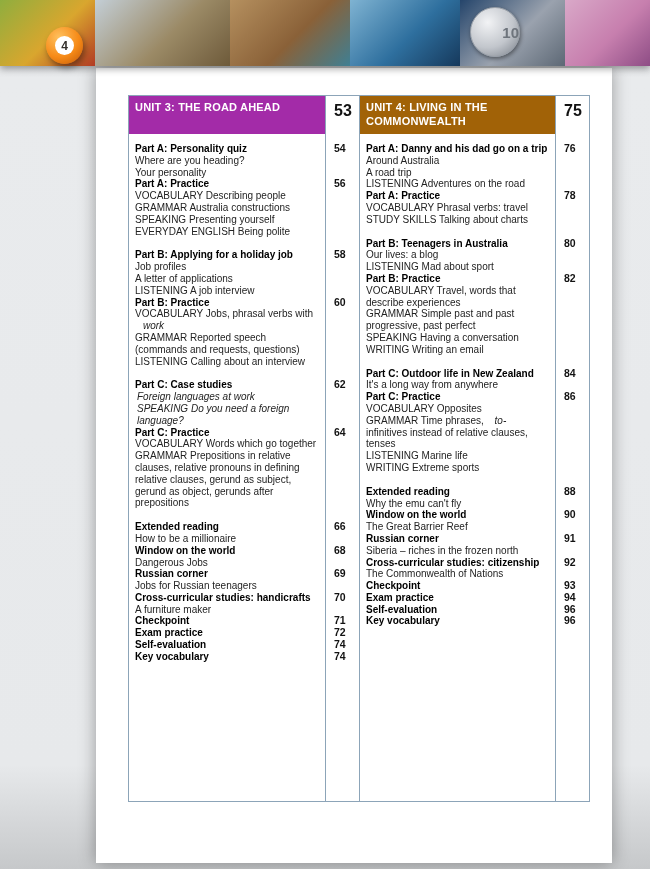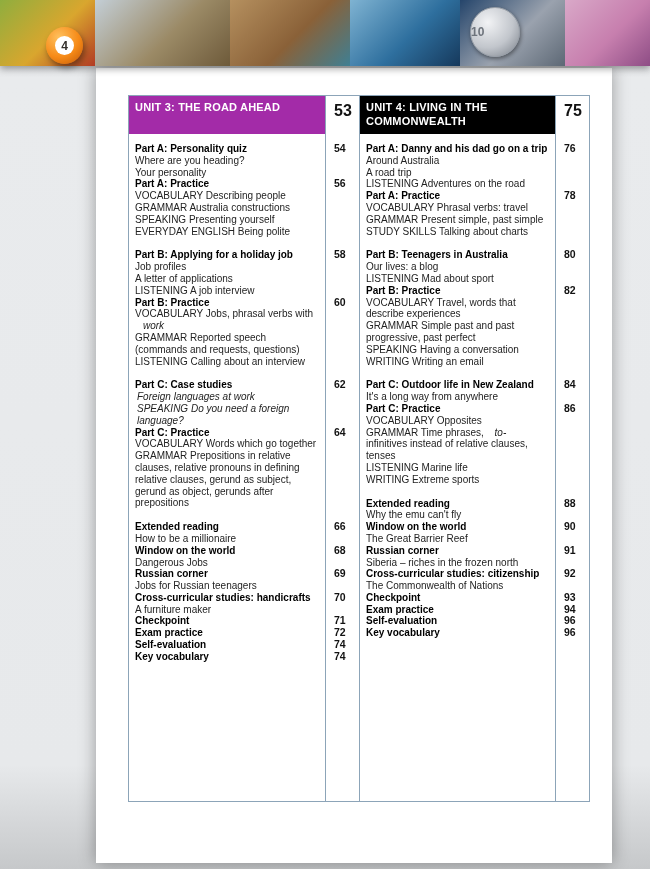--- a/index.html
+++ b/index.html
@@ -17,22 +17,22 @@
     display: flex; z-index: 2;
     box-shadow: 0 3px 7px rgba(0,0,0,0.35);
   }
   .banner .block { height: 100%; }
 
   .coin {
     position: absolute; left: 470px; top: 7px; width: 50px; height: 50px;
     border-radius: 50%; z-index: 3;
     background: radial-gradient(circle at 35% 30%, #f2f3f5, #c2c6cc 55%, #80868f 95%);
     box-shadow: 1px 2px 4px rgba(0,0,0,0.45);
-    display: flex; align-items: center; justify-content: flex-start;
-    font-weight: bold; font-size: 12px; color: #6e747c;
+    display: flex; align-items: center; justify-content: flex-end;
+    font-weight: bold; font-size: 15px; color: #6e747c;
     border: 1px solid #9aa0a8;
   }
 
   .badge {
     position: absolute; left: 46px; top: 27px; width: 37px; height: 37px;
     border-radius: 50%; z-index: 4;
     background: radial-gradient(circle at 35% 28%, #ffc15e, #f68a17 55%, #c65d08 95%);
     box-shadow: 2px 4px 6px rgba(0,0,0,0.4);
     display: flex; align-items: center; justify-content: center;
   }
@@ -244,21 +244,21 @@
           <div class="line">
             <div class="line-text b">Key vocabulary</div>
             <div class="line-page">74</div>
           </div>
         </div>
     </div>
 
     <div class="unit">
       <div class="vrule"></div>
       <div class="unit-header">
-        <div class="uh-title" style="background: #000000;">UNIT 4: LIVING IN THE COMMONWEALTH</div>
+        <div class="uh-title" style="background: #a16207;">UNIT 4: LIVING IN THE COMMONWEALTH</div>
         <div class="uh-num">75</div>
       </div>
       <div class="unit-body">
           <div class="line">
             <div class="line-text b">Part A: Danny and his dad go on a trip</div>
             <div class="line-page">76</div>
           </div>
           <div class="line">
             <div class="line-text">Around Australia</div>
             <div class="line-page"></div>
@@ -273,24 +273,20 @@
           </div>
           <div class="line">
             <div class="line-text b">Part A: Practice</div>
             <div class="line-page">78</div>
           </div>
           <div class="line">
             <div class="line-text">VOCABULARY Phrasal verbs: travel</div>
             <div class="line-page"></div>
           </div>
           <div class="line">
-            <div class="line-text">GRAMMAR Present simple, past simple</div>
-            <div class="line-page"></div>
-          </div>
-          <div class="line">
             <div class="line-text">STUDY SKILLS Talking about charts</div>
             <div class="line-page"></div>
           </div>
           <div class="line gap">
             <div class="line-text b">Part B: Teenagers in Australia</div>
             <div class="line-page">80</div>
           </div>
           <div class="line">
             <div class="line-text">Our lives: a blog</div>
             <div class="line-page"></div>

